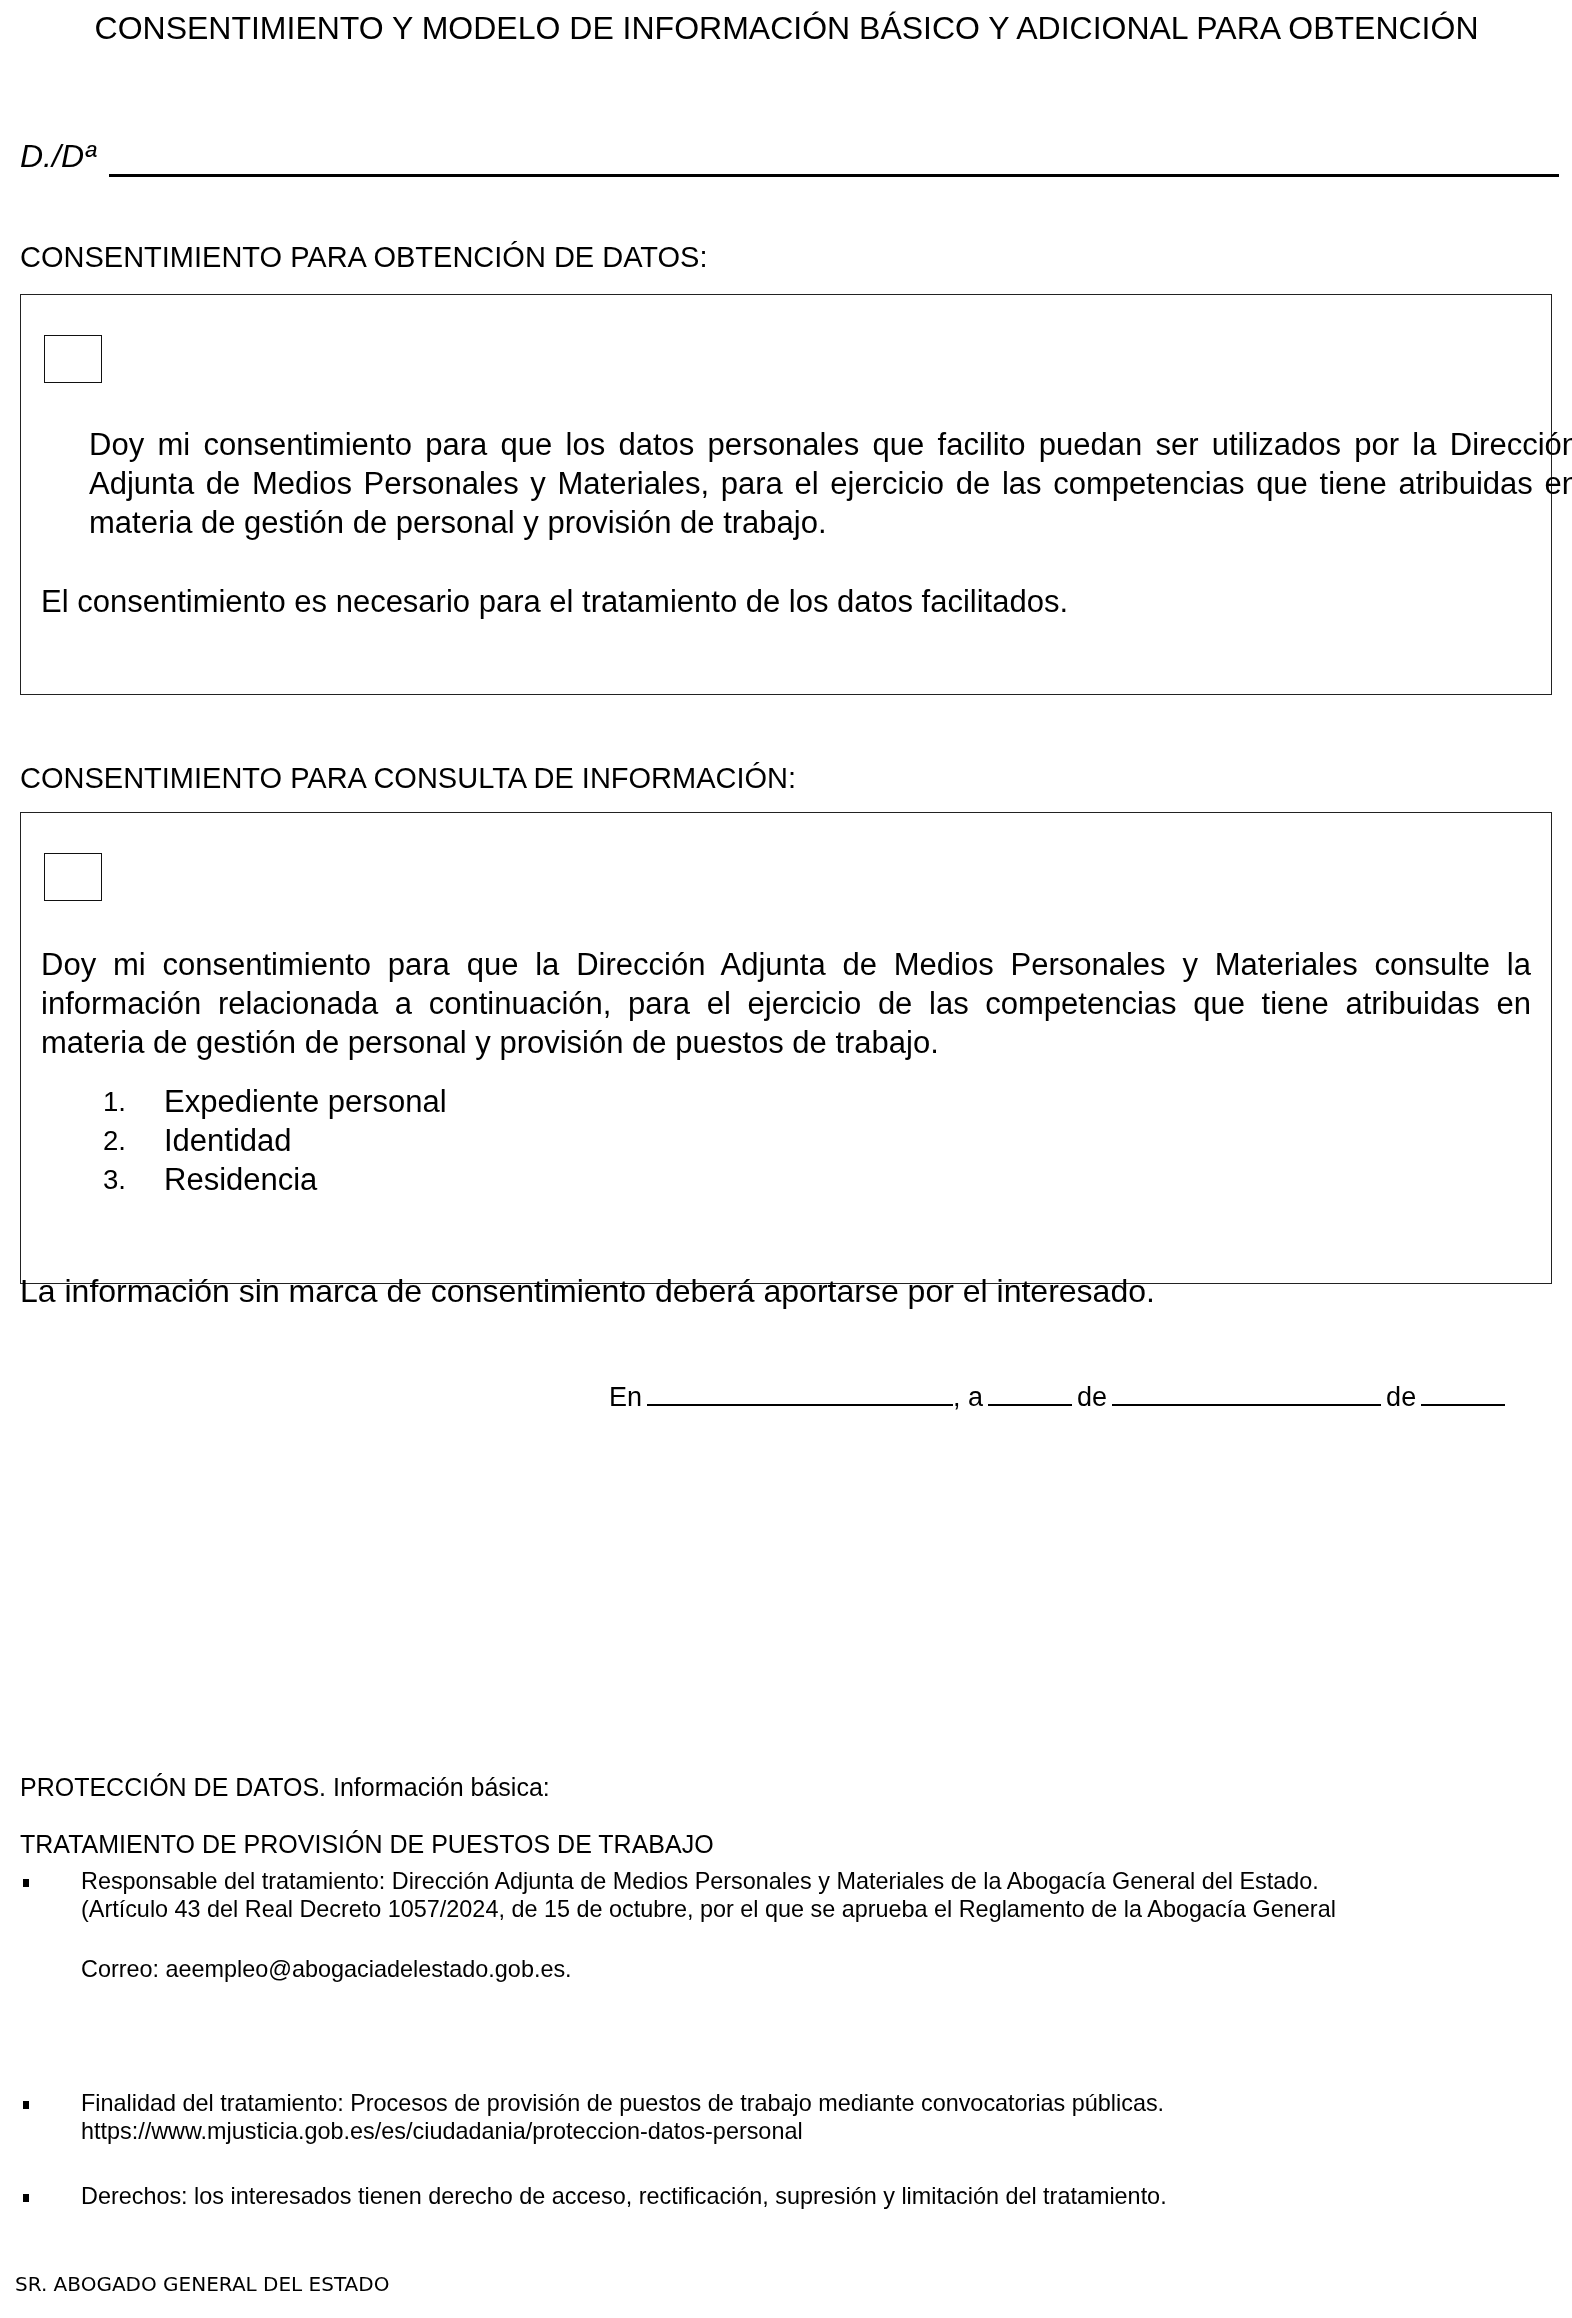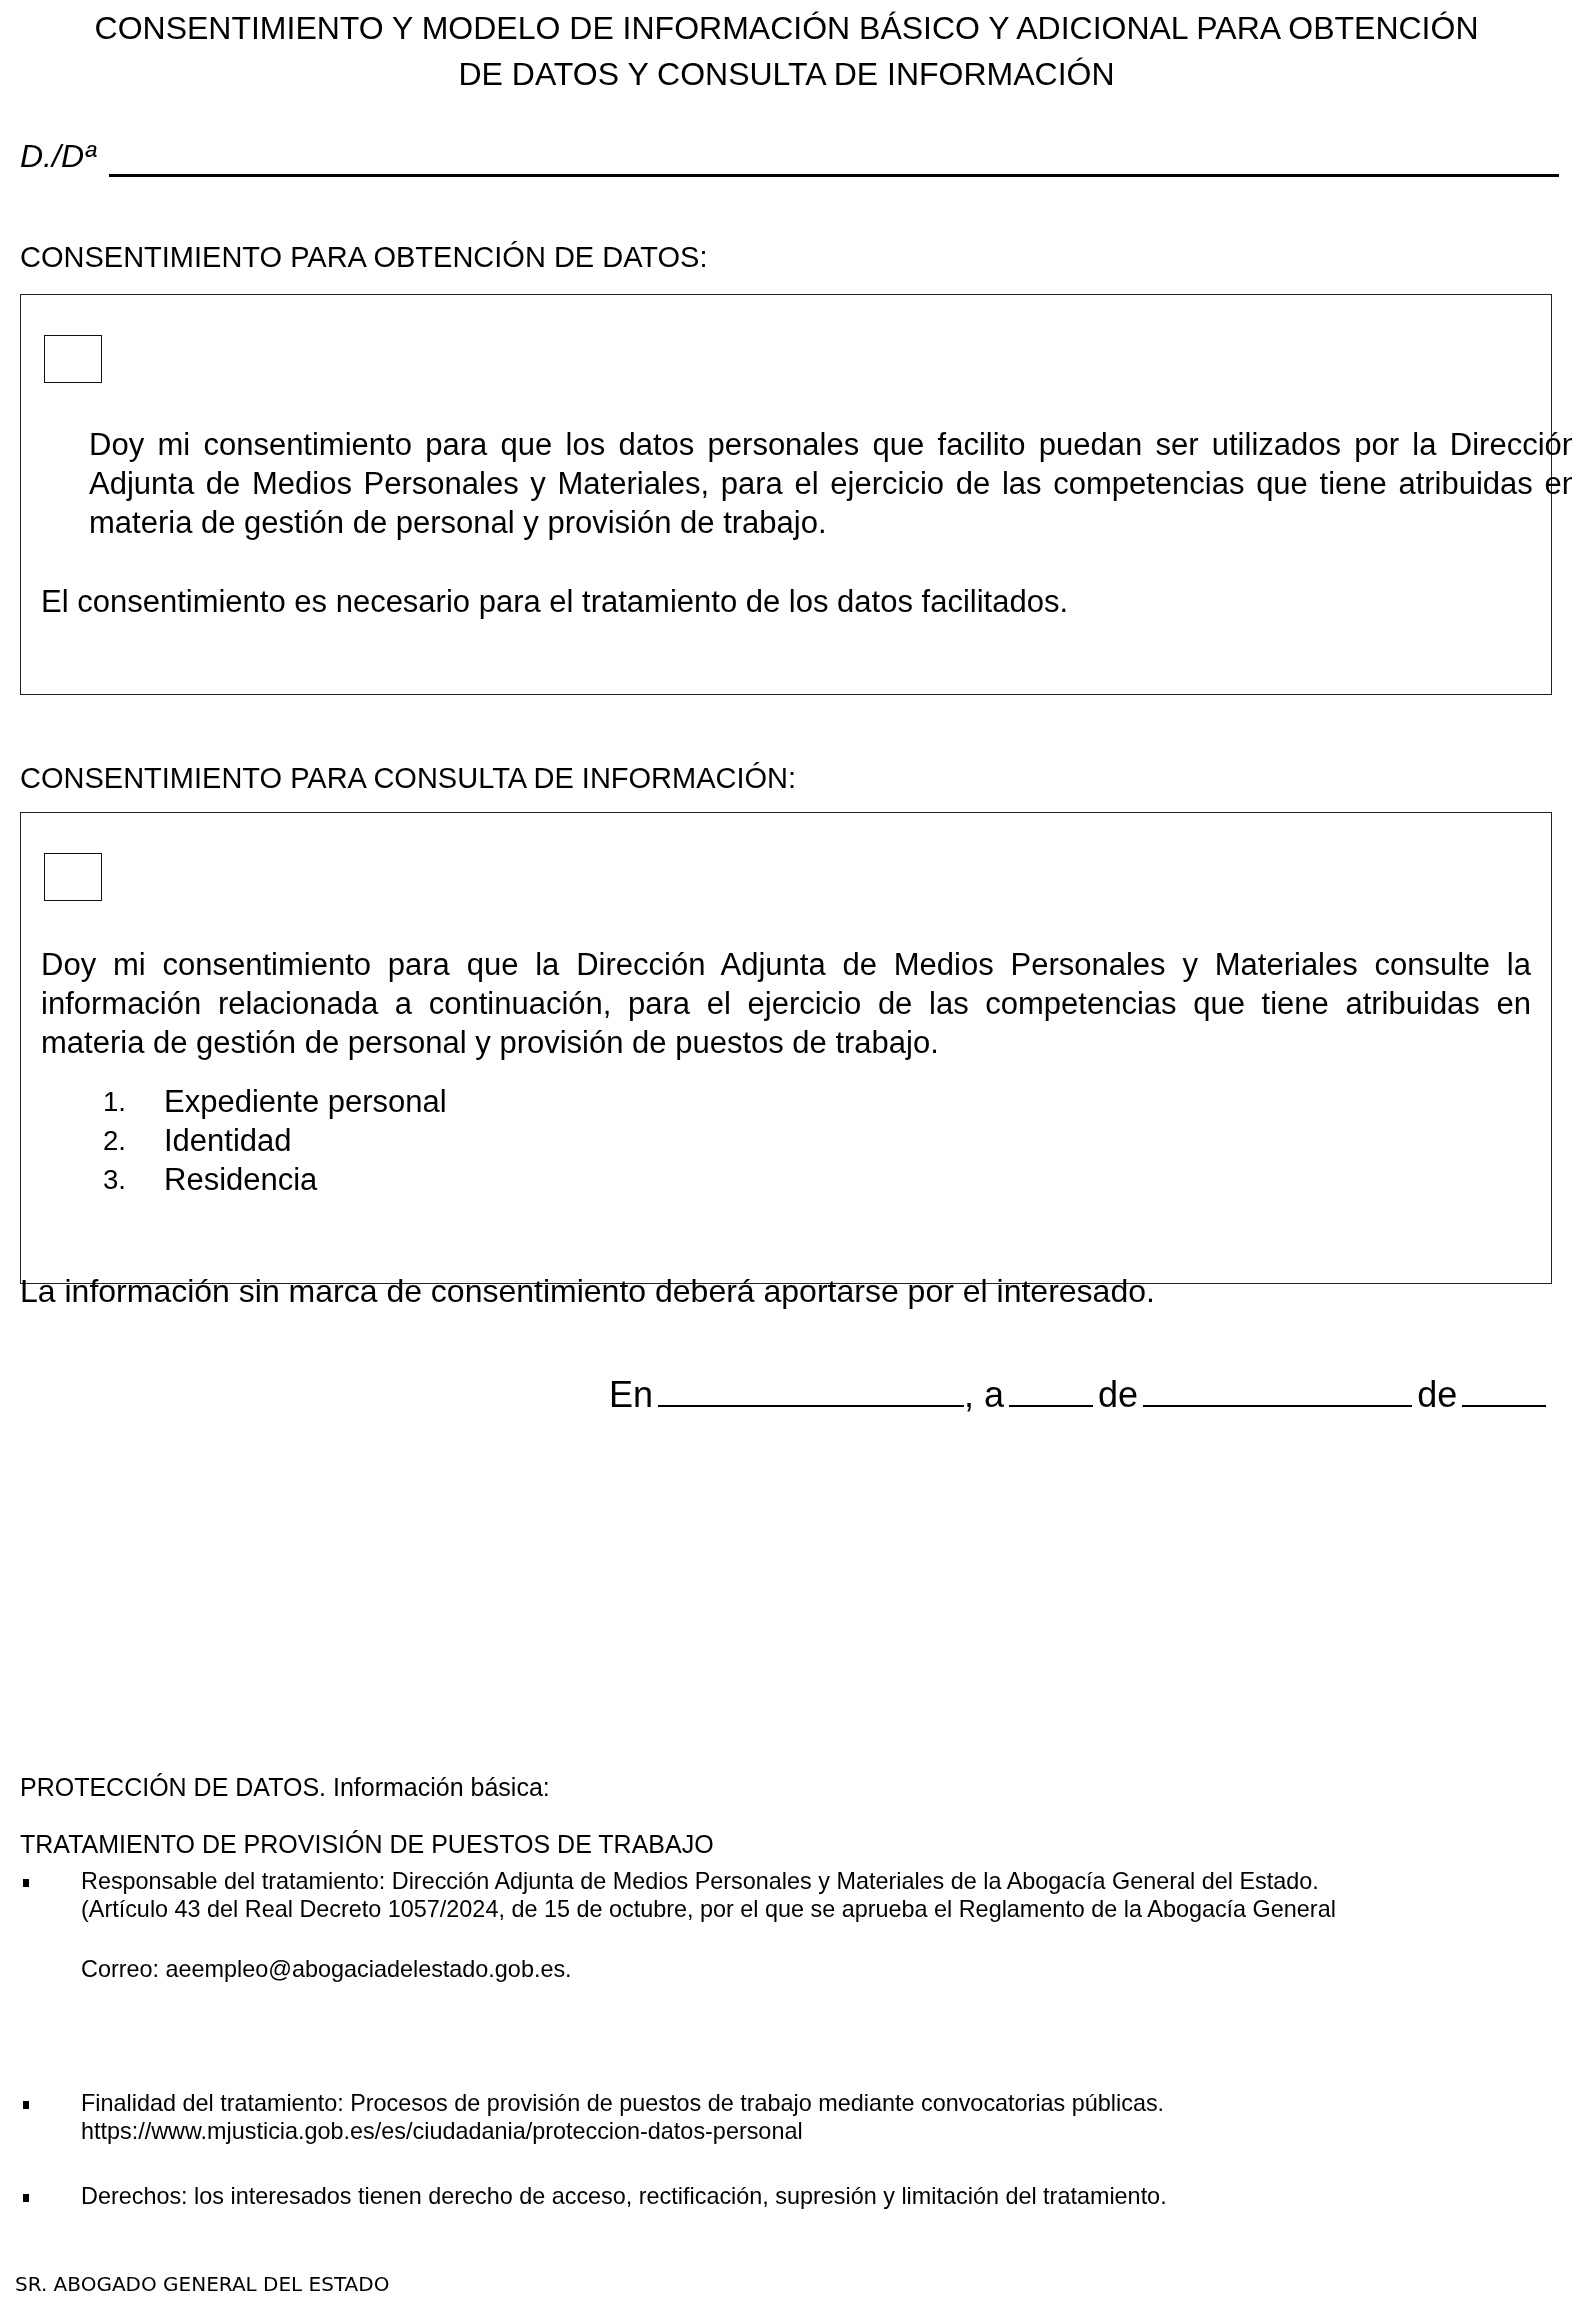--- a/index.html
+++ b/index.html
@@ -55,21 +55,21 @@
     }
     .box-para.plain { text-align: left; }
 
     .consent-list { position: absolute; left: 0; width: 1528px; font-size: 31px; line-height: 39px; }
     .consent-list .li { position: relative; height: 39px; }
     .consent-list .num { position: absolute; left: 82px; font-size: 27.6px; }
     .consent-list .txt { position: absolute; left: 143px; }
 
     .note { left: 20px; top: 1270px; font-size: 32px; line-height: 42px; }
 
-    .date-line { left: 609px; top: 1376px; font-size: 36px; line-height: 38px; display: flex; align-items: baseline; }
+    .date-line { left: 609px; top: 1376px; font-size: 27px; line-height: 38px; display: flex; align-items: baseline; }
     .blank {
       display: inline-block;
       border-bottom: 2.5px solid #000;
       height: 28px;
       margin: 0 5px;
       vertical-align: baseline;
     }
 
     .dp-heading { left: 20px; top: 1771px; font-size: 25px; line-height: 32px; }
     .dp-sub { left: 20px; top: 1828px; font-size: 25px; line-height: 32px; }
@@ -95,21 +95,20 @@
       font-family: "DejaVu Sans", sans-serif;
       font-size: 20px;
       line-height: 38px;
     }
   </style>
 </head>
 <body>
 
 <div class="title">
   <div>CONSENTIMIENTO Y MODELO DE INFORMACIÓN BÁSICO Y ADICIONAL PARA OBTENCIÓN</div>
-  <div>DE DATOS Y CONSULTA DE INFORMACIÓN</div>
 </div>
 
 <div class="abs name-line">D./Dª</div>
 <div class="name-underline" title=""></div>
 
 <div class="abs section-heading" style="top:239px;">CONSENTIMIENTO PARA OBTENCIÓN DE DATOS:</div>
 
 <div class="consent-box" style="top:294px; height:401px;">
   <div class="checkbox" style="top:40px;"></div>
   <div class="box-para" style="top:130px;margin-left:48px;">Doy mi consentimiento para que los datos personales que facilito puedan ser utilizados por la Dirección Adjunta de Medios Personales y Materiales, para el ejercicio de las competencias que tiene atribuidas en materia de gestión de personal y provisión de trabajo.</div>

